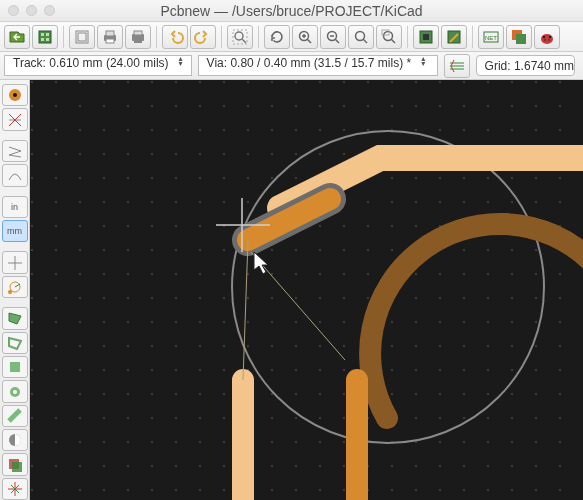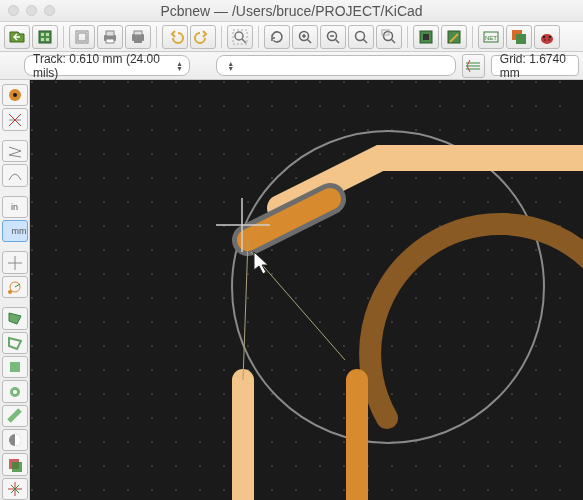--- a/index.html
+++ b/index.html
@@ -50,24 +50,24 @@
     background: linear-gradient(#f7f7f7,#ececec);
     border-bottom: 1px solid #ccc;
     display: flex;
     align-items: center;
     padding: 0 4px;
     gap: 6px;
     font-size: 12px;
     color: #333;
   }
   .combo {
-    display: flex; align-items: center;
-    border: 1px solid #bbb; border-radius: 8px;
+    display: flex; align-items: flex-start;
+    border: 1px solid #bbb; border-radius: 0;
     background: #fff; height: 21px;
-    padding: 0 4px 0 8px; gap: 6px; margin-left: 20px;
+    padding: 0 4px 0 8px; gap: 6px;
   }
   .combo .updn { width: 12px; display: flex; flex-direction: column; align-items: center; line-height: 5px; color: #555; font-size: 8px; }
   .workspace {
     position: absolute;
     top: 80px; bottom: 0; left: 30px; right: 0;
     background: #1a1a1a;
     overflow: hidden;
   }
   .leftstrip {
     position: absolute;
@@ -77,21 +77,21 @@
     display: flex; flex-direction: column; align-items: center;
     padding-top: 4px; gap: 2px;
   }
   .lbtn {
     width: 26px; height: 26px;
     border: 1px solid #bbb; border-radius: 3px;
     background: #f5f5f5;
     display: flex; align-items: center; justify-content: center;
     font-size: 9px; color: #555;
   }
-  .lbtn.active { background: #cde4ff; border-color: #6aa6e8; justify-content: flex-end; }
+  .lbtn.active { background: #cde4ff; border-color: #6aa6e8; }
   .gridtxt {
     display: flex; align-items: center;
     height: 21px; padding-left: 8px;
     border: 1px solid #bbb; border-radius: 4px;
     background: #fff; min-width: 80px;
   }
   svg.canvas { width: 100%; height: 100%; display: block; }
 </style>
 </head>
 <body>
@@ -236,20 +236,21 @@
 
 <div class="secondbar">
   <div class="combo">
     <span>Track: 0.610 mm (24.00 mils)</span>
     <div class="updn">
         <span>▴</span>
         <span>▾</span>
       </div>
   </div>
   <div class="combo" style="min-width:240px">
+    <span>Via: 0.80 / 0.40 mm (31.5 / 15.7 mils) *</span>
     <div class="updn">
         <span>▴</span>
         <span>▾</span>
       </div>
   </div>
   <div class="tbtn">
       <svg width="18" height="18">
         <path d="M2 9h14M2 6h14M2 12h14" stroke="#3a8a3a" stroke-width="1.2"></path>
         <path d="M6 3l-3 6 3 6" stroke="#c23a3a" fill="none"></path>
       </svg>

